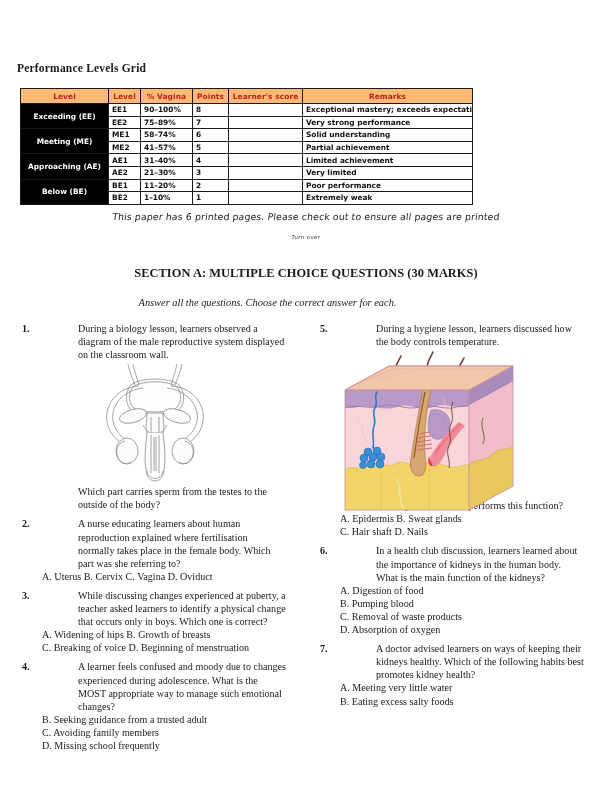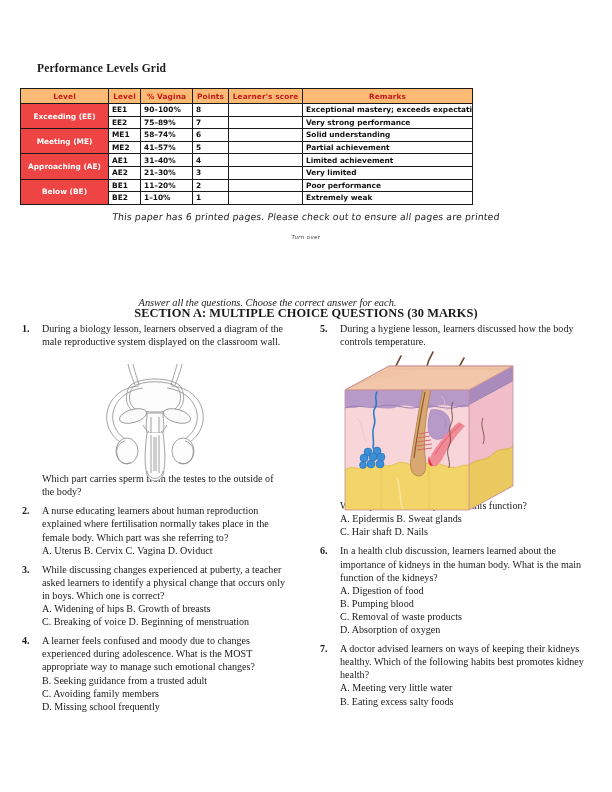--- a/index.html
+++ b/index.html
@@ -18,21 +18,21 @@
 
   .page {
     position: absolute;
     left: 0; top: 0;
     width: 612px; height: 792px;
   }
 
   
   .grid-title {
     position: absolute;
-    left: 37px; top: 62px;
+    left: 17px; top: 62px;
     font-size: 11.5px;
     font-weight: bold;
     letter-spacing: 0.2px;
   }
 
   
   .perf-table {
     position: absolute;
     left: 20px; top: 88px;
     width: 452px;
@@ -57,21 +57,21 @@
   .perf-table thead th {
     background: #fdba74;
     color: #c3191b;
     font-weight: bold;
     text-align: center;
     height: 15px;
     font-size: 7.4px;
     letter-spacing: 0.1px;
   }
   .perf-table td.levelcell {
-    background: #ef4444;
+    background: #000000;
     color: #ffffff;
     font-weight: bold;
     text-align: center;
     vertical-align: middle;
   }
   .perf-table td.blank {
     background: #ffffff;
   }
   .c-level  { width: 88px; }
   .c-code   { width: 32px; }
@@ -105,21 +105,20 @@
 
   
   .section-title {
     position: absolute;
     left: 0; top: 266px;
     width: 612px;
     text-align: center;
     font-size: 12.4px;
     font-weight: bold;
     letter-spacing: 0.05px;
-    margin-top: 40px;
   }
   .section-instruction {
     position: absolute;
     left: 0; top: 297px;
     width: 535px;
     text-align: center;
     font-size: 10.4px;
     font-style: italic;
   }
 
@@ -138,21 +137,21 @@
     position: relative;
     padding-left: 22px;
     margin-bottom: 6px;
   }
   .q-num {
     position: absolute;
     left: 2px; top: 0;
     font-weight: bold;
     font-size: 10.1px;
   }
-  .q-stem { display: block; }
+  .q-stem { display: block; margin-left: 36px; }
   .opt-row { display: block; white-space: nowrap; }
 
   
   .fig-male {
     position: absolute;
     left: 95px; top: 363px;
     width: 120px; height: 122px;
   }
   
   .fig-skin {

